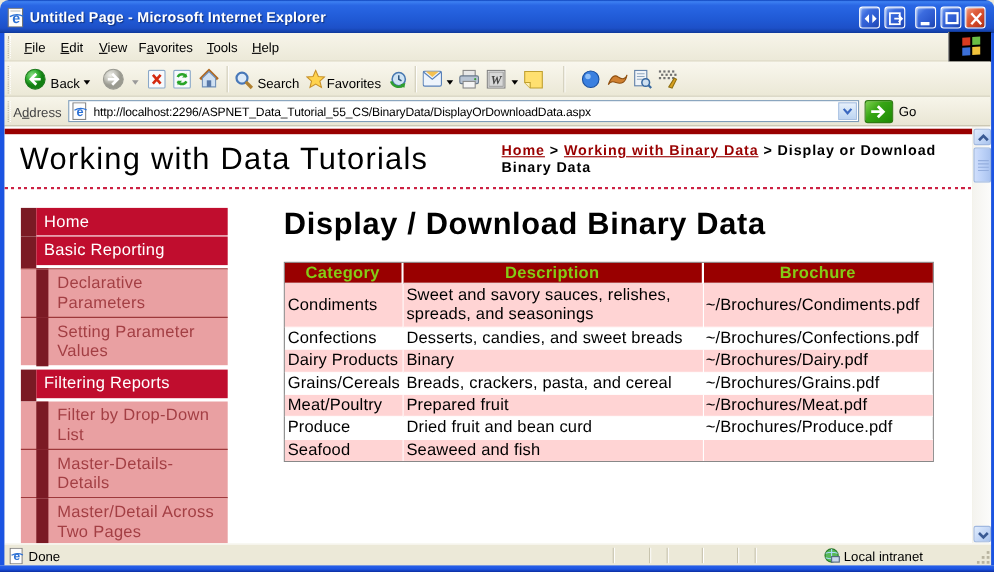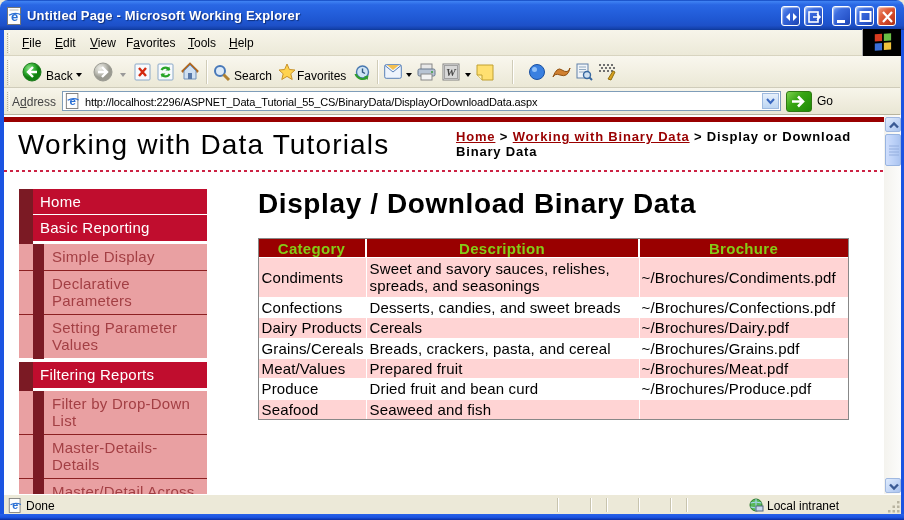--- a/index.html
+++ b/index.html
@@ -102,21 +102,21 @@
   <div class="abs" id="titlebar"></div>
   <div class="abs" id="borderL"></div>
   <div class="abs" id="borderR"></div>
   <div class="abs" id="borderB"></div>
   <svg class="abs" id="titleicon" viewBox="0 0 18 18">
     <rect x="1.5" y="0.5" width="13" height="17" fill="#fdfdfd" stroke="#777" stroke-width="1"></rect>
     <line x1="3.5" y1="3" x2="12.5" y2="3" stroke="#bbb"></line>
     <text x="8.7" y="13.5" font-size="13" font-weight="bold" font-family="Liberation Sans" fill="#2a6fd4" text-anchor="middle">e</text>
     <path d="M3 8.2 Q9 4.6 15.4 7.8" stroke="#2a6fd4" stroke-width="1.3" fill="none"></path>
   </svg>
-  <div class="abs" id="titletext">Untitled Page - Microsoft Working Explorer</div>
+  <div class="abs" id="titletext">Untitled Page - Microsoft Internet Explorer</div>
   <div class="abs tbtn" style="left:781px;">
     <svg width="19" height="20" viewBox="0 0 19 20">
         <path d="M4 10 L8 6 V14 Z M15 10 L11 6 V14 Z" fill="#fff"></path>
       </svg>
   </div>
   <div class="abs tbtn" style="left:804px;">
     <svg width="19" height="20" viewBox="0 0 19 20">
         <rect x="4" y="5" width="9" height="10" fill="none" stroke="#fff" stroke-width="1.6"></rect>
         <path d="M8 10 H15 M12 7 L15 10 L12 13" stroke="#fff" stroke-width="1.6" fill="none"></path>
       </svg>
@@ -309,21 +309,20 @@
           <div class="sq"></div>
           <div class="bar">Home</div>
         </div>
       <div class="m1">
           <div class="sq" style="height:29px;"></div>
           <div class="bar">Basic Reporting</div>
         </div>
       <div class="mgap" style="height:2px;"></div>
       <div class="m2">
           <div class="strip"></div>
-          <div class="txt">Simple Display</div>
         </div>
       <div class="m2">
           <div class="strip"></div>
           <div class="txt">Declarative<br>Parameters</div>
         </div>
       <div class="m2" style="border-bottom:none;">
           <div class="strip"></div>
           <div class="txt">Setting Parameter<br>Values</div>
         </div>
       <div class="mgap"></div>
@@ -364,30 +363,30 @@
             <td>Sweet and savory sauces, relishes,<br>spreads, and seasonings</td>
             <td>~/Brochures/Condiments.pdf</td>
           </tr>
       <tr>
             <td>Confections</td>
             <td>Desserts, candies, and sweet breads</td>
             <td>~/Brochures/Confections.pdf</td>
           </tr>
       <tr class="alt">
             <td>Dairy Products</td>
-            <td>Cereals</td>
+            <td>Binary</td>
             <td>~/Brochures/Dairy.pdf</td>
           </tr>
       <tr>
             <td>Grains/Cereals</td>
             <td>Breads, crackers, pasta, and cereal</td>
             <td>~/Brochures/Grains.pdf</td>
           </tr>
       <tr class="alt">
-            <td>Meat/Values</td>
+            <td>Meat/Poultry</td>
             <td>Prepared fruit</td>
             <td>~/Brochures/Meat.pdf</td>
           </tr>
       <tr>
             <td>Produce</td>
             <td>Dried fruit and bean curd</td>
             <td>~/Brochures/Produce.pdf</td>
           </tr>
       <tr class="alt">
             <td>Seafood</td>

